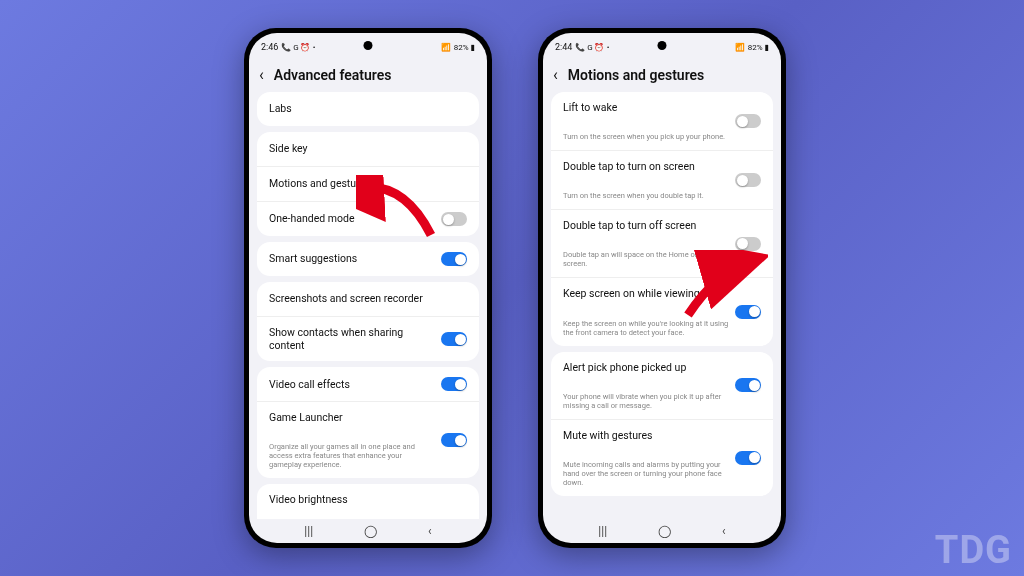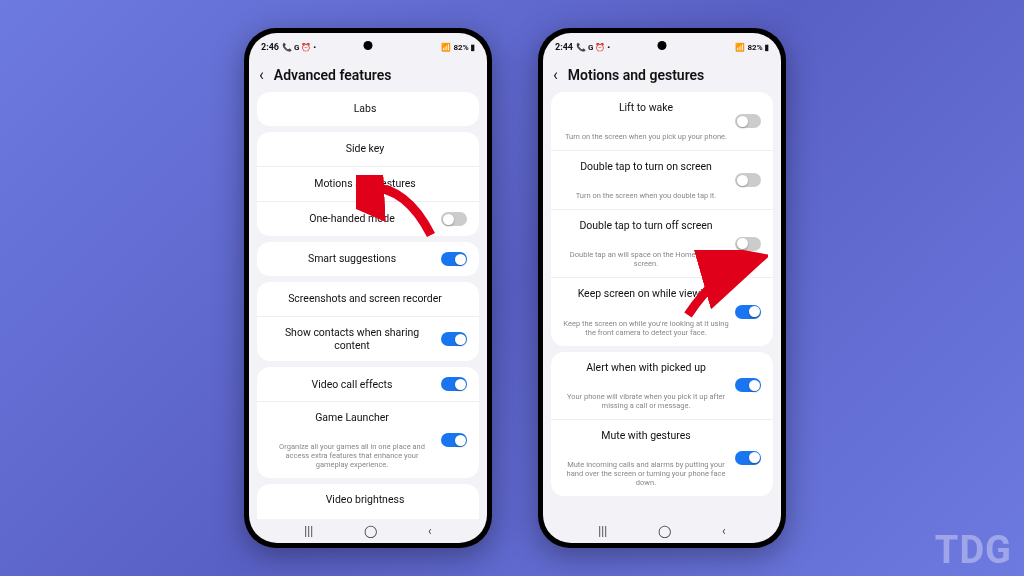--- a/index.html
+++ b/index.html
@@ -43,21 +43,21 @@
   border-radius: 50%;
   z-index: 5;
 }
 .status-bar {
   height: 20px;
   display: flex;
   justify-content: space-between;
   padding: 4px 12px 0;
   font-size: 9px;
   color: #111;
-  font-weight: 700;
+  font-weight: 400;
 }
 .status-left { display: flex; align-items: center; gap: 3px; }
 .status-right { display: flex; align-items: center; gap: 2px; font-size: 8px; }
 .header {
   display: flex;
   align-items: center;
   gap: 10px;
   padding: 8px 14px 8px 10px;
 }
 .back-arrow { font-size: 16px; color: #111; cursor: pointer; }
@@ -67,21 +67,20 @@
   background: #fff;
   border-radius: 13px;
   margin-bottom: 6px;
 }
 .row {
   display: flex;
   align-items: center;
   justify-content: space-between;
   padding: 9px 12px;
   min-height: 16px;
-  text-align: center;
 }
 .row + .row { border-top: 1px solid #eee; }
 .row-text { flex: 1; padding-right: 6px; }
 .row-title { font-size: 10.5px; color: #111; line-height: 1.25; }
 .row-sub   { font-size: 7.5px; color: #888; line-height: 1.2; margin-top: 18px; }
 .toggle {
   width: 26px;
   height: 14px;
   border-radius: 7px;
   position: relative;
@@ -271,21 +270,21 @@
             <div class="row-text">
               <div class="row-title">Keep screen on while viewing</div>
               <div class="row-sub">Keep the screen on while you're looking at it using the front camera to detect your face.</div>
             </div>
             <div class="toggle on"></div>
           </div>
         </div>
         <div class="card">
           <div class="row">
             <div class="row-text">
-              <div class="row-title">Alert when with picked up</div>
+              <div class="row-title">Alert pick phone picked up</div>
               <div class="row-sub">Your phone will vibrate when you pick it up after missing a call or message.</div>
             </div>
             <div class="toggle on"></div>
           </div>
           <div class="row">
             <div class="row-text">
               <div class="row-title">Mute with gestures</div>
               <div class="row-sub">Mute incoming calls and alarms by putting your hand over the screen or turning your phone face down.</div>
             </div>
             <div class="toggle on"></div>

